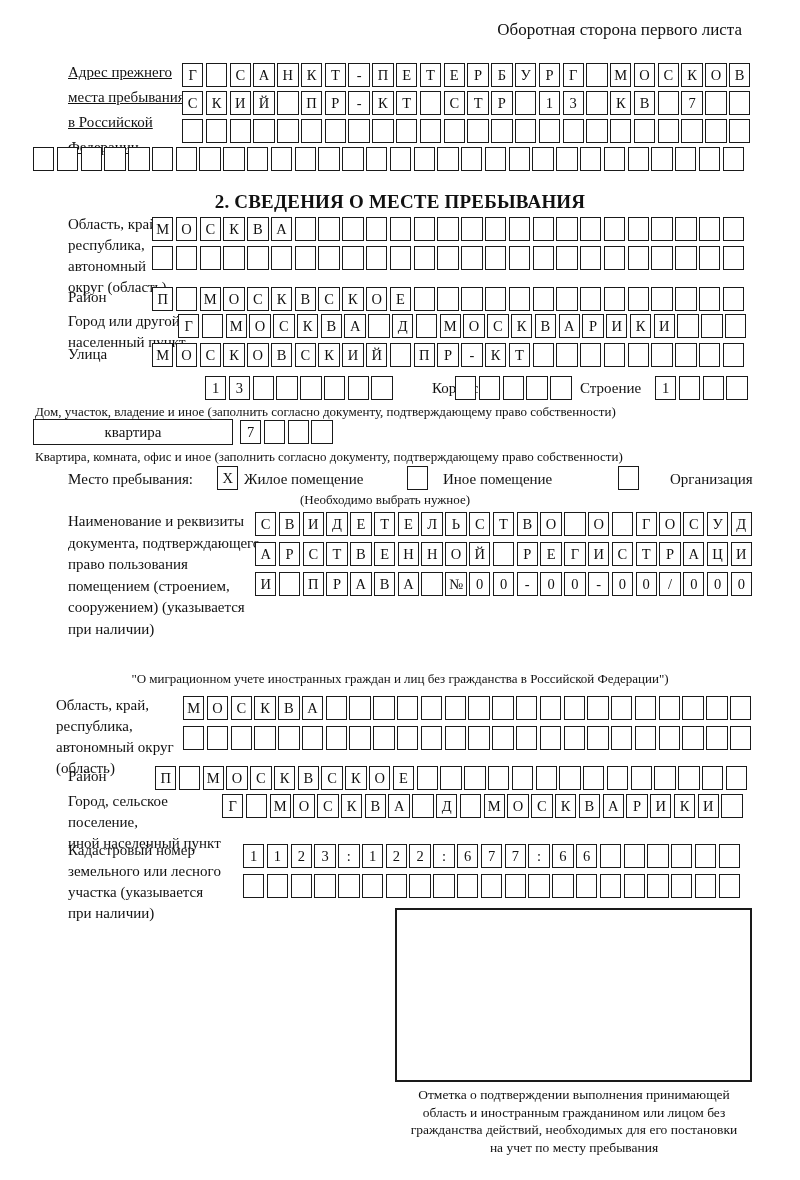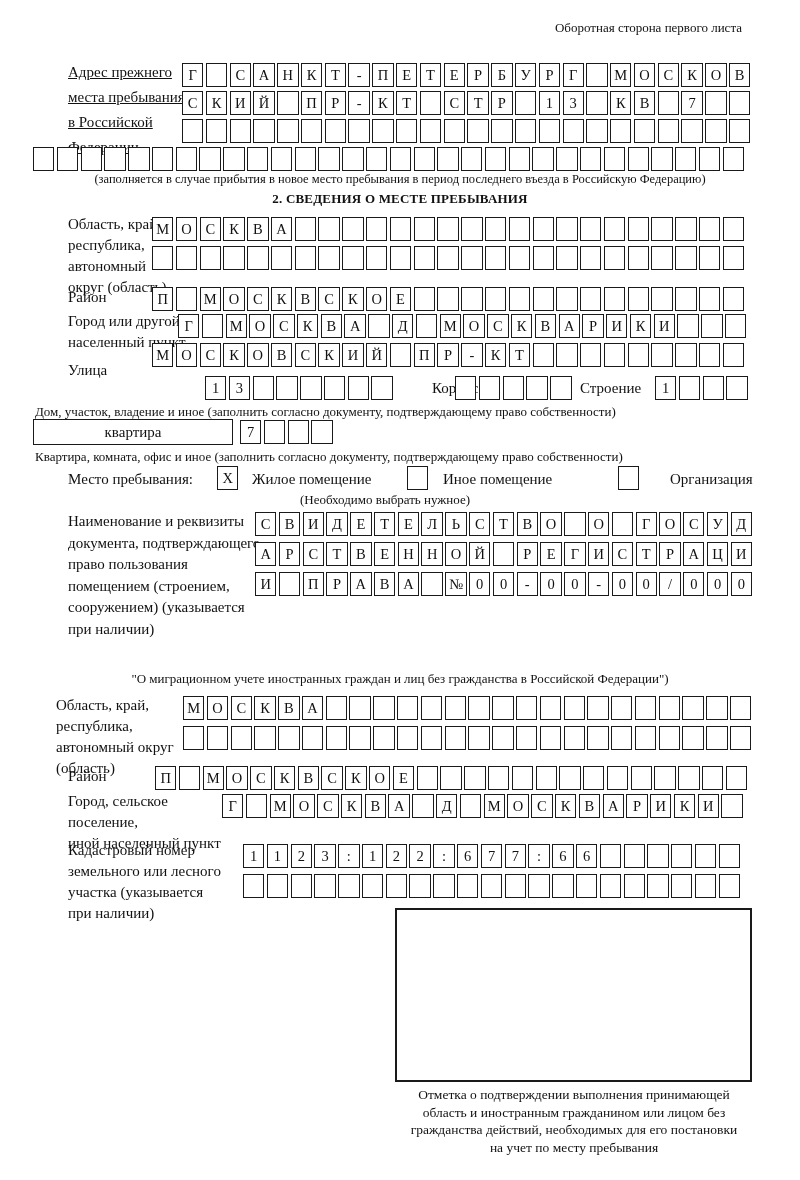--- a/index.html
+++ b/index.html
@@ -14,26 +14,26 @@
   .cell{
     flex:0 0 21.4px;height:24px;box-sizing:border-box;background:#fff;
     border:1.6px solid #1a1a1a;display:flex;align-items:center;justify-content:center;
     font-size:14.5px;line-height:1;
   }
   .widebox{
     position:absolute;box-sizing:border-box;border:1.7px solid #1a1a1a;background:#fff;
     display:flex;align-items:center;justify-content:center;font-size:15px;
   }
   .center{left:0;right:0;text-align:center;}
-  .title{position:absolute;font-weight:bold;font-size:13px;letter-spacing:.2px;}
+  .title{position:absolute;font-weight:bold;font-size:19px;letter-spacing:.2px;}
   .footnote{position:absolute;font-size:12.5px;}
   .cap13{position:absolute;font-size:13px;}
   .stampbox{position:absolute;box-sizing:border-box;border:2px solid #1a1a1a;background:#fff;}
   .stampcap{position:absolute;font-size:13.5px;line-height:17.5px;text-align:center;white-space:pre-line;}
-  .sidenote{position:absolute;font-size:13px;}
+  .sidenote{position:absolute;font-size:17px;}
 </style>
 </head>
 <body>
 
 <div id="page">
 
   <div class="sidenote" style="top:20px;right:58px;">Оборотная сторона первого листа</div>
 
   <div class="lbl lh25" style="left:68px;top:60px;width:130px;">Адрес прежнего
 места пребывания
@@ -142,21 +142,20 @@
       <span class="cell"></span>
       <span class="cell"></span>
       <span class="cell"></span>
       <span class="cell"></span>
       <span class="cell"></span>
       <span class="cell"></span>
       <span class="cell"></span>
       <span class="cell"></span>
       <span class="cell"></span>
     </div>
-  <div class="footnote center" style="top:172px;">(заполняется в случае прибытия в новое место пребывания в период последнего въезда в Российскую Федерацию)</div>
 
   <div class="title center" style="top:191px;">2. СВЕДЕНИЯ О МЕСТЕ ПРЕБЫВАНИЯ</div>
 
   <div class="lbl" style="left:68px;top:214px;width:120px;">Область, край,
 республика,
 автономный
 округ (область)</div>
   <div class="cellrow" style="left:152px;top:217px;">
       <span class="cell">М</span>
       <span class="cell">О</span>
@@ -263,21 +262,21 @@
       <span class="cell">А</span>
       <span class="cell">Р</span>
       <span class="cell">И</span>
       <span class="cell">К</span>
       <span class="cell">И</span>
       <span class="cell"></span>
       <span class="cell"></span>
       <span class="cell"></span>
     </div>
 
-  <div class="lbl" style="left:68px;top:344px;margin-top:16px;">Улица</div>
+  <div class="lbl" style="left:68px;top:344px;">Улица</div>
   <div class="cellrow" style="left:152px;top:343px;">
       <span class="cell">М</span>
       <span class="cell">О</span>
       <span class="cell">С</span>
       <span class="cell">К</span>
       <span class="cell">О</span>
       <span class="cell">В</span>
       <span class="cell">С</span>
       <span class="cell">К</span>
       <span class="cell">И</span>
@@ -332,21 +331,21 @@
       <span class="cell"></span>
       <span class="cell"></span>
       <span class="cell"></span>
     </div>
   <div class="cap13" style="left:35px;top:449px;">Квартира, комната, офис и иное (заполнить согласно документу, подтверждающему право собственности)</div>
 
   <div class="lbl" style="left:68px;top:469px;">Место пребывания:</div>
   <div class="cellrow" style="left:217px;top:466px;">
       <span class="cell">X</span>
     </div>
-  <div class="lbl" style="left:252px;top:469px;">Жилое помещение</div>
+  <div class="lbl" style="left:244px;top:469px;">Жилое помещение</div>
   <div class="cellrow" style="left:407px;top:466px;">
       <span class="cell"></span>
     </div>
   <div class="lbl" style="left:443px;top:469px;">Иное помещение</div>
   <div class="cellrow" style="left:618px;top:466px;">
       <span class="cell"></span>
     </div>
   <div class="lbl" style="left:670px;top:469px;">Организация</div>
   <div class="cap13" style="left:230px;top:492px;width:310px;text-align:center;">(Необходимо выбрать нужное)</div>
 

